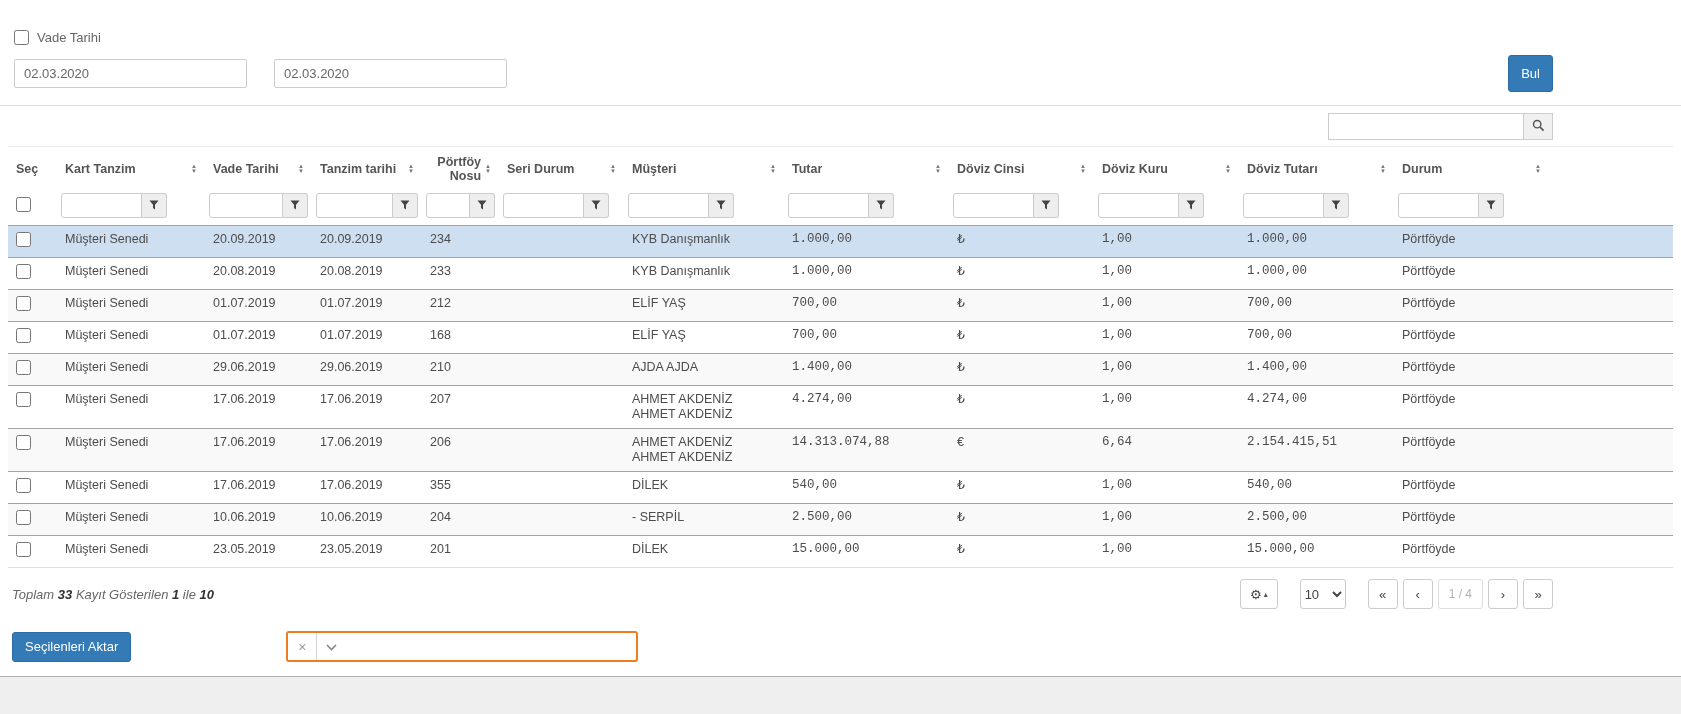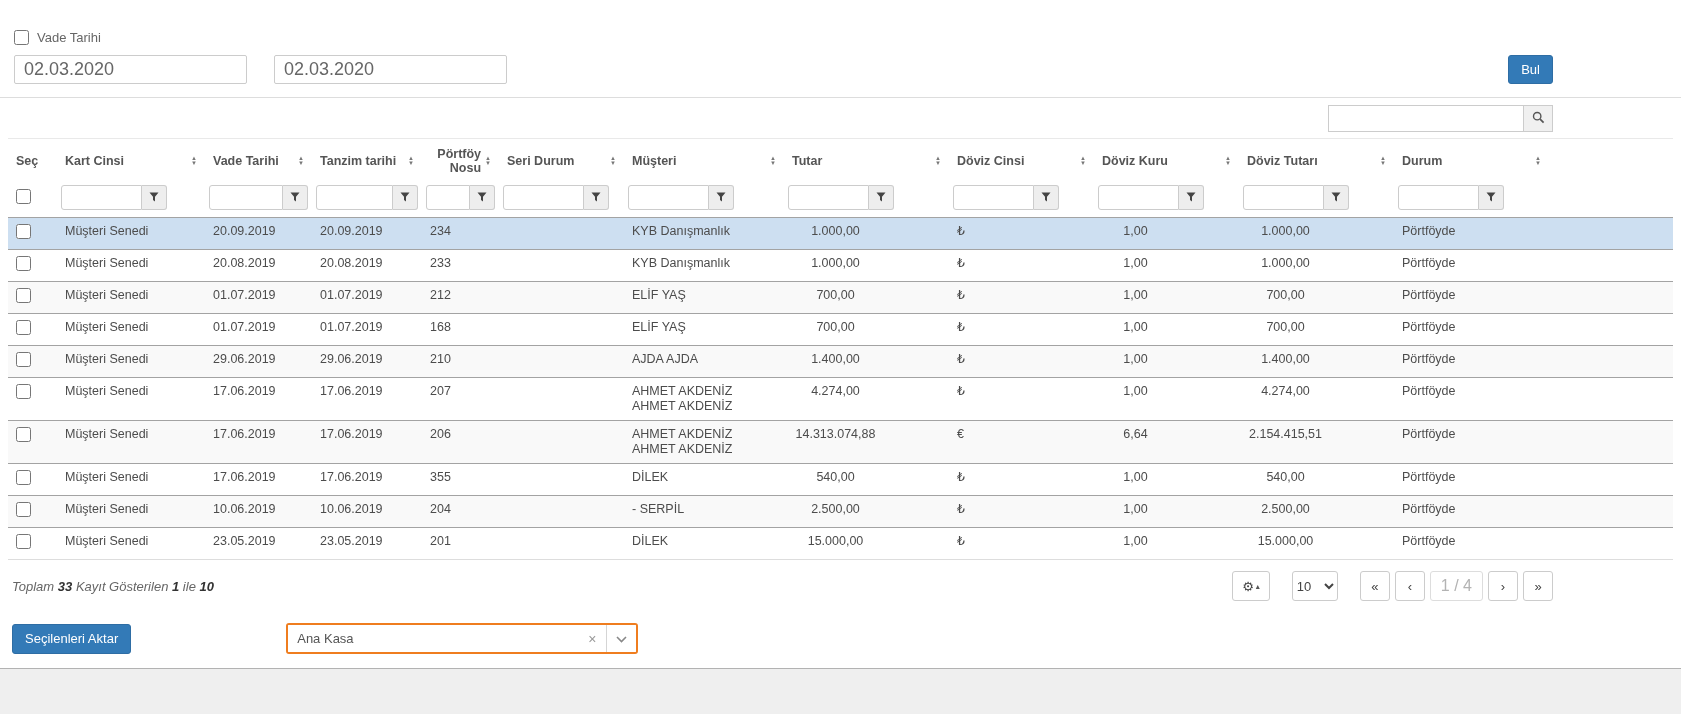--- a/index.html
+++ b/index.html
@@ -11,22 +11,22 @@
   
   .titlebar { height: 33px; background: #3a4047; color: #fff; display: flex; align-items: center; padding: 0 12px; gap: 9px; font-size: 13px; flex: 0 0 auto; }
   .tb-icon { display: flex; align-items: center; }
 
   .inner { width: 1545px; margin-left: 8px; }
 
   
   .chk-row { display: inline-flex; align-items: center; gap: 8px; margin: 30px 0 10px 6px; color: #666; cursor: pointer; }
   .chk-row input { width: 15px; height: 15px; }
   .date-row { display: flex; align-items: center; gap: 27px; margin-left: 6px; }
-  .date-input { width: 233px; height: 29px; border: 1px solid #ccc; border-radius: 2px; padding: 0 9px; font-size: 18px; color: #666; font-family: inherit; }
-  .btn-blue { background: #337ab7; border: 1px solid #2e6da4; color: #fff; font-size: 13px; border-radius: 3px; height: 29px; padding: 0 12px; cursor: pointer; font-family: inherit; }
+  .date-input { width: 233px; height: 29px; border: 1px solid #ccc; border-radius: 2px; padding: 0 9px; font-size: 13px; color: #666; font-family: inherit; }
+  .btn-blue { background: #337ab7; border: 1px solid #2e6da4; color: #fff; font-size: 13px; border-radius: 3px; height: 37px; padding: 0 12px; cursor: pointer; font-family: inherit; }
   .find-btn { margin-left: auto; }
   .divider { border-top: 1px solid #ddd; margin-top: 13px; width: 1681px; margin-left: -8px; }
 
   
   .search-row { display: flex; justify-content: flex-end; margin: 7px 0 6px; }
   .search-group { display: flex; }
   .search-input { width: 196px; height: 27px; border: 1px solid #ccc; padding: 0 8px; font-size: 13px; font-family: inherit; }
   .search-btn { width: 29px; height: 27px; border: 1px solid #ccc; border-left: none; background: #f0f0f0; display: flex; align-items: center; justify-content: center; cursor: pointer; }
 
   
@@ -36,35 +36,35 @@
   .sort-icon { display: flex; flex-direction: column; font-size: 6px; line-height: 5px; color: #777; flex: 0 0 auto; }
   thead { border-bottom: 1px solid #ececec; }
   .filter-cell { padding: 2px 4px 7px; }
   .filter-group { display: flex; width: 106px; max-width: 100%; }
   .filter-input { flex: 1; min-width: 0; height: 25px; border: 1px solid #ccc; border-radius: 3px 0 0 3px; padding: 0 6px; font-size: 12px; font-family: inherit; }
   .filter-btn { width: 25px; height: 25px; border: 1px solid #ccc; border-left: none; background: #eee; border-radius: 0 3px 3px 0; display: flex; align-items: center; justify-content: center; cursor: pointer; flex: 0 0 auto; }
   tbody tr { border-top: 1px solid #a3a3a3; }
   tbody tr:nth-child(odd) { background: #f9f9f9; }
   tbody tr.selected { background: #cddff1; }
   tbody td { padding: 6px 8px; color: #4c4c4c; vertical-align: top; line-height: 15px; }
-  td.num { text-align: center; padding-right: 70px; }
+  td.num { text-align: left; padding-right: 70px; font-family: Liberation Mono, monospace; }
   .cell-check, .sec-filter { padding-left: 8px; }
   .cell-check input, .sec-filter input { width: 15px; height: 15px; }
 
   
   .table-footer { display: flex; align-items: center; justify-content: space-between; padding: 11px 0 9px; }
   .summary { font-style: italic; color: #666; font-size: 13px; margin-left: 4px; }
   .summary b { color: #333; }
   .pager { display: flex; align-items: center; }
   .pg-btn { height: 30px; min-width: 30px; border: 1px solid #ccc; background: #fff; border-radius: 3px; font-size: 13px; color: #444; cursor: pointer; padding: 0 8px; font-family: inherit; }
   .pg-btn + .pg-btn { margin-left: 5px; }
   .gear-btn { display: inline-flex; align-items: center; justify-content: center; gap: 2px; margin-right: 22px; padding: 0 9px; }
   .gear-btn .caret { font-size: 8px; color: #555; }
   .size-select { height: 30px; width: 46px; border: 1px solid #ccc; border-radius: 3px; background: #fff; font-size: 13px; color: #444; margin-right: 22px; font-family: inherit; }
-  .page-ind { height: 30px; border: 1px solid #ddd; background: #fff; border-radius: 3px; color: #b3b3b3; display: inline-flex; align-items: center; justify-content: center; padding: 0 10px; font-size: 16px; margin: 0 5px; }
+  .page-ind { height: 30px; border: 1px solid #ddd; background: #fff; border-radius: 3px; color: #b3b3b3; display: inline-flex; align-items: center; justify-content: center; padding: 0 10px; font-size: 12px; margin: 0 5px; }
 
   
   .bottom-bar { display: flex; align-items: center; padding: 13px 0 14px 12px; flex: 0 0 auto; }
   .btn-transfer { height: 30px; }
   .combo { margin-left: 155px; display: flex; align-items: stretch; border: 2px solid #ef7d1f; border-radius: 3px; width: 352px; height: 31px; background: #fff; overflow: hidden; }
   .combo-input { flex: 1; border: none; outline: none; padding: 0 9px; font-size: 13px; color: #555; min-width: 0; font-family: inherit; }
   .combo-clear { width: 28px; background: #fff; border: none; color: #999; font-size: 14px; cursor: pointer; }
   .combo-dd { width: 30px; background: #fff; border: none; border-left: 1px solid #d5d5d5; display: flex; align-items: center; justify-content: center; cursor: pointer; }
 
   .bottom-strip { flex: 1 1 auto; background: #efefef; border-top: 1px solid #b2b2b2; }
@@ -119,21 +119,21 @@
       </colgroup>
     <thead>
       <tr id="header-row">
           <th>
             <div class="th-wrap">
               <span>Seç</span>
             </div>
           </th>
           <th>
             <div class="th-wrap">
-              <span>Kart Cinsi</span>
+              <span>Kart Tanzim</span>
               <span class="sort-icon">
                 <span>▲</span>
                 <span>▼</span>
               </span>
             </div>
           </th>
           <th>
             <div class="th-wrap">
               <span>Vade Tarihi</span>
               <span class="sort-icon">
@@ -513,21 +513,20 @@
       <button class="pg-btn">‹</button>
       <span class="page-ind">1 / 4</span>
       <button class="pg-btn">›</button>
       <button class="pg-btn">»</button>
     </div>
   </div>
 
   <div class="bottom-bar">
     <button class="btn-blue btn-transfer">Seçilenleri Aktar</button>
     <div class="combo">
-      <input class="combo-input" type="text" value="Ana Kasa" style="">
       <button class="combo-clear">
         <span>×</span>
       </button>
       <button class="combo-dd">
         <span>
           <svg width="11" height="7" viewBox="0 0 11 7">
             <polyline points="1,1 5.5,5.5 10,1" fill="none" stroke="#888" stroke-width="1.6"></polyline>
           </svg>
         </span>
       </button>

